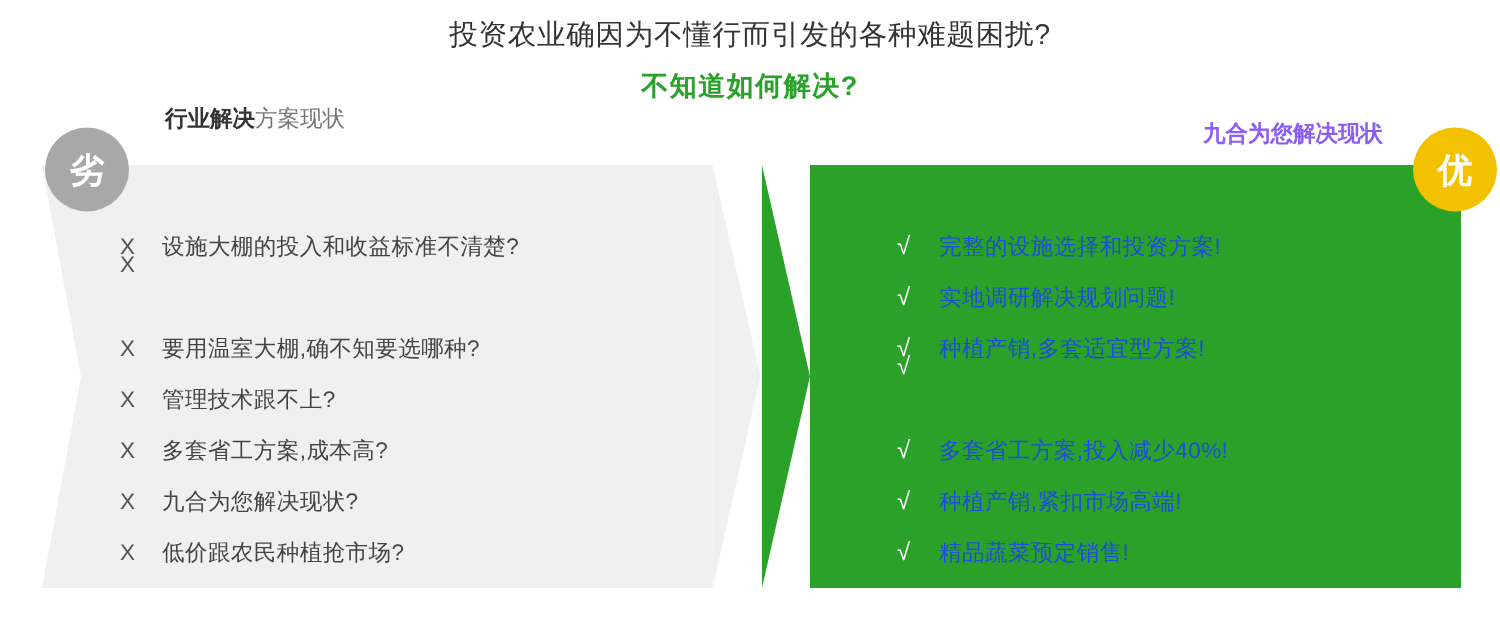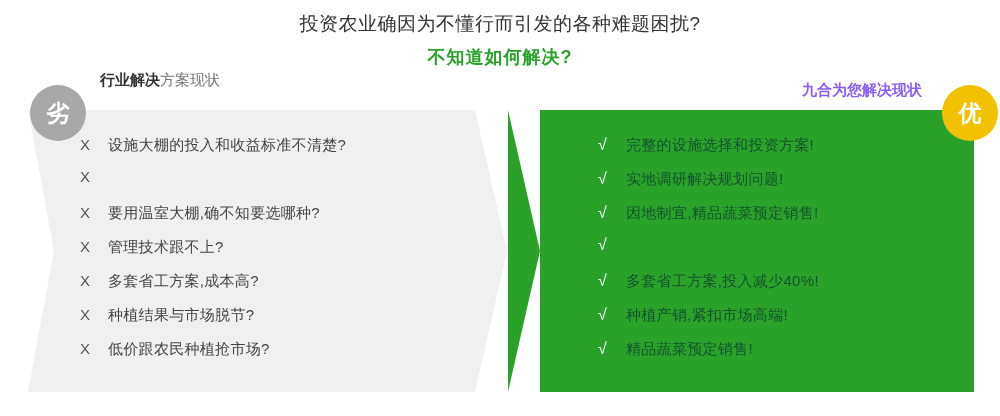--- a/index.html
+++ b/index.html
@@ -119,21 +119,21 @@
   }
 
   
   .caption {
     position: absolute;
     font-size: 15px;
     line-height: 20px;
     white-space: nowrap;
   }
   .caption-left {
-    left: 100px;
+    left: 110px;
     top: 70px;
   }
   .caption-left .strong {
     color: #333333;
     font-weight: bold;
   }
   .caption-left .plain {
     color: #777777;
     font-weight: normal;
   }
@@ -171,26 +171,27 @@
     color: #555555;
   }
   .marker-check {
     color: #ffffff;
     font-size: 16px;
   }
   .item-text {
     font-size: 15px;
     line-height: 22px;
     letter-spacing: 0.3px;
+    margin-top: 20px;
   }
   .item-text-left {
     color: #444444;
   }
   .item-text-right {
-    color: #14532d;
+    color: #1d4ed8;
   }
 </style>
 </head>
 <body>
 
 <div class="stage">
 
   <div class="headline">
     <div class="line1">投资农业确因为不懂行而引发的各种难题困扰?</div>
     <div class="line2">不知道如何解决?</div>
@@ -226,40 +227,40 @@
     <div class="list-item">
       <span class="marker marker-x">X</span>
       <span class="item-text item-text-left">管理技术跟不上?</span>
     </div>
     <div class="list-item">
       <span class="marker marker-x">X</span>
       <span class="item-text item-text-left">多套省工方案,成本高?</span>
     </div>
     <div class="list-item">
       <span class="marker marker-x">X</span>
-      <span class="item-text item-text-left">种植结果与市场脱节?</span>
+      <span class="item-text item-text-left">九合为您解决现状?</span>
     </div>
     <div class="list-item">
       <span class="marker marker-x">X</span>
       <span class="item-text item-text-left">低价跟农民种植抢市场?</span>
     </div>
   </div>
 
   <div class="list list-right">
     <div class="list-item">
       <span class="marker marker-check">√</span>
       <span class="item-text item-text-right">完整的设施选择和投资方案!</span>
     </div>
     <div class="list-item">
       <span class="marker marker-check">√</span>
       <span class="item-text item-text-right">实地调研解决规划问题!</span>
     </div>
     <div class="list-item">
       <span class="marker marker-check">√</span>
-      <span class="item-text item-text-right">因地制宜,精品蔬菜预定销售!</span>
+      <span class="item-text item-text-right">种植产销,多套适宜型方案!</span>
     </div>
     <div class="list-item">
       <span class="marker marker-check">√</span>
     </div>
     <div class="list-item">
       <span class="marker marker-check">√</span>
       <span class="item-text item-text-right">多套省工方案,投入减少40%!</span>
     </div>
     <div class="list-item">
       <span class="marker marker-check">√</span>

